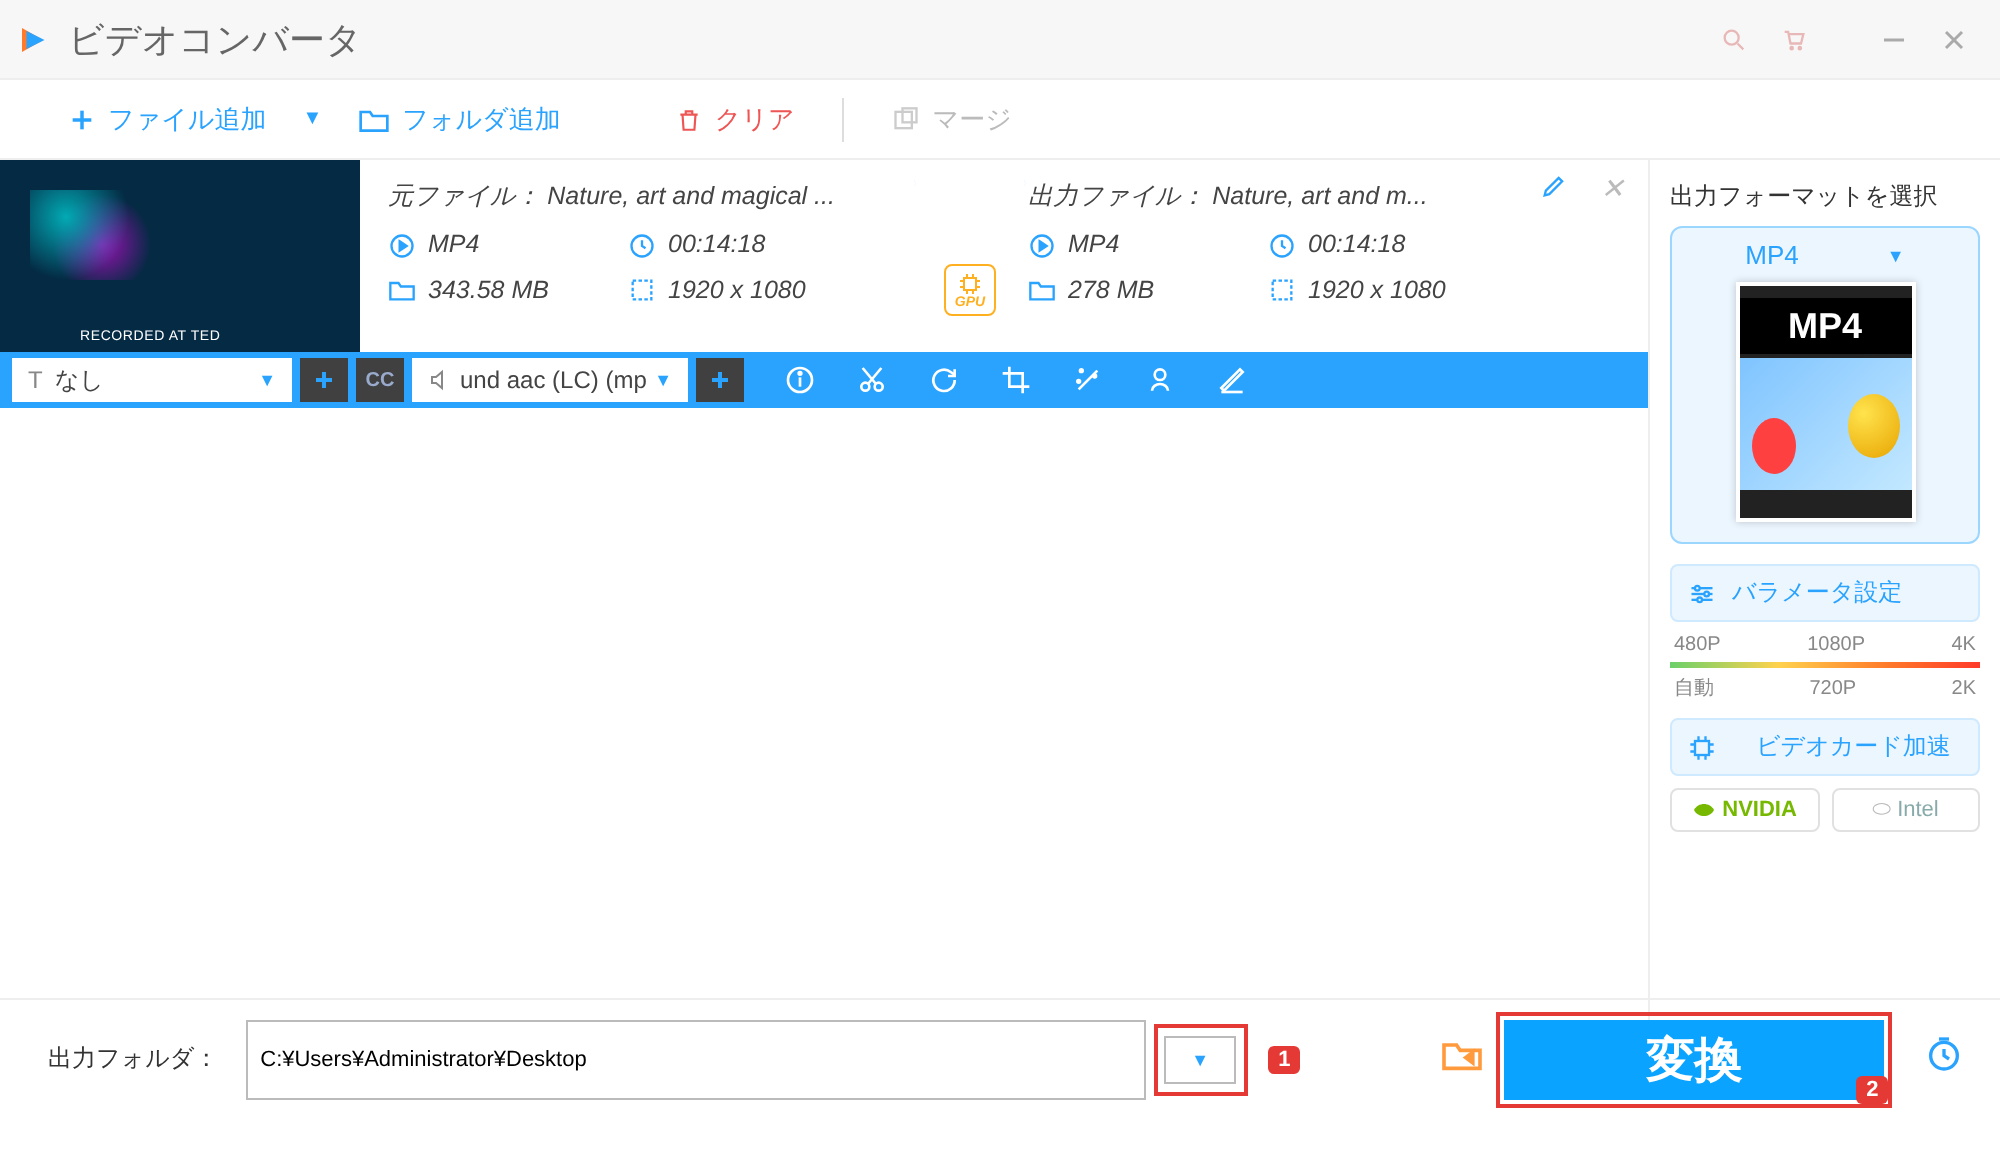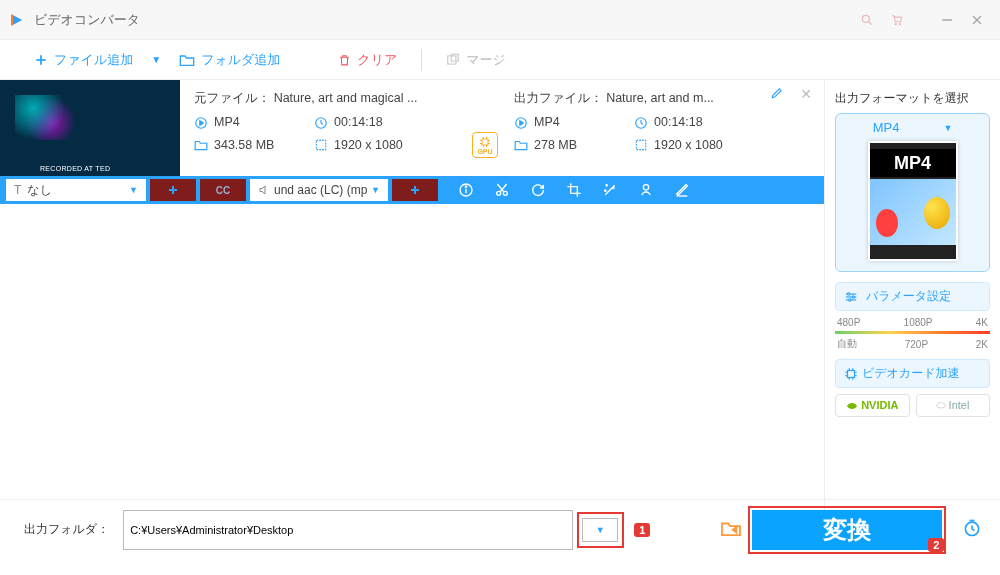--- a/index.html
+++ b/index.html
@@ -1,21 +1,21 @@
 <!DOCTYPE html>
 <html><head>
 <meta charset="utf-8">
 <style>
   * { box-sizing: border-box; margin: 0; padding: 0; font-family: "Meiryo", "MS PGothic", sans-serif; }
   body { width: 1000px; height: 575px; background: #fff; overflow: hidden; position: relative; }
 
   
   .titlebar { height: 40px; background: #f7f7f7; display: flex; align-items: center; padding: 0 8px; border-bottom: 1px solid #eee; }
   .titlebar .logo { width: 18px; height: 18px; margin-right: 8px; }
-  .titlebar .title { font-size: 13px; color: #666; flex: 1; }
+  .titlebar .title { font-size: 18px; color: #666; flex: 1; }
   .titlebar .win-icon { width: 30px; height: 30px; display: flex; align-items: center; justify-content: center; color: #999; cursor: pointer; }
 
   
   .toolbar { height: 40px; display: flex; align-items: center; padding: 0 28px; gap: 8px; border-bottom: 1px solid #eee; }
   .tb-btn { display: flex; align-items: center; gap: 6px; font-size: 13px; color: #333; cursor: pointer; padding: 4px 6px; }
   .tb-btn.blue { color: #2aa3ff; }
   .tb-btn.red  { color: #e55; }
   .tb-btn.gray { color: #bbb; }
   .tb-caret { color: #2aa3ff; font-size: 10px; cursor: pointer; padding: 0 4px; }
   .sep { width: 1px; height: 22px; background: #ddd; margin: 0 10px; }
@@ -23,55 +23,55 @@
   
   .main { display: flex; position: absolute; top: 80px; bottom: 60px; left: 0; right: 0; }
   .content { flex: 1; position: relative; border-right: 1px solid #eee; }
   .sidebar { width: 175px; padding: 10px 10px 0 10px; font-size: 12px; color: #444; }
 
   
   .file-row { display: flex; padding: 0 0 0 0; position: relative; height: 96px; }
   .thumb { width: 180px; height: 96px; background: #052a44; position: relative; color: #fff; font-size: 8px; display:flex; align-items:flex-end; justify-content:center; overflow:hidden;}
   .thumb .glow { position:absolute; top:15px; left:15px; width:60px; height:45px; background: radial-gradient(circle at 30% 30%, #0ff 0%, rgba(0,255,255,0) 60%), radial-gradient(circle at 60% 60%, #f0f 0%, rgba(255,0,255,0) 55%); opacity:.6;}
   .thumb .tag { position:absolute; bottom:4px; left:40px; font-size:7px; letter-spacing:.3px;}
-  .info-col { flex: 1; display: flex; }
+  .info-col { flex: 1; display: flex; font-style: italic; }
   .half { flex:1; padding: 10px 6px 8px 14px; position:relative; }
   .half .row1 { font-size: 12.5px; color:#444; margin-bottom:8px; white-space:nowrap; overflow:hidden; text-overflow:ellipsis;}
   .meta { display:grid; grid-template-columns: 120px 130px; row-gap:8px; font-size: 12.5px; color:#444; font-family: "Courier New", monospace;}
   .meta .ic { width:14px; height:14px; display:inline-block; vertical-align:middle; margin-right:6px; color:#2aa3ff;}
   .connector { width: 30px; display:flex; flex-direction:column; align-items:center; justify-content:flex-end; padding-bottom:18px; position:relative;}
   .connector .gpu { width:26px; height:26px; border:1px solid #ffb020; border-radius:4px; display:flex; flex-direction:column; align-items:center; justify-content:center; color:#ffb020; font-size:7px; font-weight:700;}
   .dashed { position:absolute; top:10px; bottom:52px; width:1px;}
   .edit-ico { position:absolute; right:40px; top:6px; color:#2aa3ff; cursor:pointer;}
   .close-row { position:absolute; right:12px; top:6px; color:#bbb; cursor:pointer; font-size:14px;}
 
   .blue-strip { height: 28px; background: #2aa3ff; display:flex; align-items:center; padding:0 6px; gap:4px;}
   .strip-select { background:#fff; height:22px; display:flex; align-items:center; font-size:12px; color:#444; padding:0 8px; white-space:nowrap; overflow:hidden;}
   .strip-select.ttl { width:140px; }
   .strip-select.aud { width:138px; }
-  .strip-btn { width: 46px; height:22px; background:#7f1d1d; display:flex; align-items:center; justify-content:center; cursor:pointer; color:#2aa3ff;}
+  .strip-btn { width: 24px; height:22px; background:#404040; display:flex; align-items:center; justify-content:center; cursor:pointer; color:#2aa3ff;}
   .strip-tool { width: 32px; height:28px; display:flex; align-items:center; justify-content:center; color:#fff; cursor:pointer;}
 
   
   .side-title { font-size: 12px; color:#333; margin-bottom:6px; }
   .fmt-box { background:#ecf6ff; border:1px solid #9bd6ff; border-radius:6px; padding:6px 8px 10px; text-align:center;}
   .fmt-box .sel { color:#2aa3ff; font-size:13px; display:flex; justify-content:center; align-items:center; gap:44px; cursor:pointer; margin-bottom:6px;}
   .fmt-preview { width:90px; height:120px; margin:0 auto; border:2px solid #fff; box-shadow:0 0 4px rgba(0,0,0,.2); position:relative; background:#222; overflow:hidden;}
   .fmt-preview .mp4 { position:absolute; top:6px; left:0; right:0; height:28px; background:#000; color:#fff; font-weight:800; font-size:18px; text-align:center; line-height:28px;}
   .fmt-preview .film { position:absolute; bottom:0; left:0; right:0; height:14px; background:#222;}
   .fmt-preview .balloons { position:absolute; top:36px; left:0; right:0; bottom:14px; background:linear-gradient(135deg,#7fc4ff 0%,#c3e8ff 100%);}
   .fmt-preview .balloons::before{content:"";position:absolute;left:6px;top:30px;width:22px;height:28px;border-radius:50%;background:#ff4040;}
   .fmt-preview .balloons::after{content:"";position:absolute;right:6px;top:18px;width:26px;height:32px;border-radius:50%;background:radial-gradient(circle at 30% 30%,#ffe34d,#e8a400);}
   .side-chip { margin-top:10px; background:#ecf6ff; border:1px solid #cfe9ff; border-radius:4px; padding:5px 8px; display:flex; align-items:center; gap:8px; color:#2aa3ff; font-size:12px; cursor:pointer;}
   .quick-title { margin-top:12px; font-size:12px; color:#2aa3ff; display:flex; align-items:center; gap:6px;}
   .quick-title .dash{width:10px;height:2px;background:#2aa3ff;}
   .ruler { margin-top:6px; position:relative; height:34px; font-size:10px; color:#888;}
   .ruler .top, .ruler .bot { display:flex; justify-content:space-between; padding:0 2px;align-items:center;}
   .ruler .bar { height:3px; margin:3px 0; background:linear-gradient(90deg,#6ad06a 0%,#ffd24d 35%,#ff7a2a 70%,#ff3a2a 100%);}
-  .gpu-chip { margin-top:8px; background:#ecf6ff; border:1px solid #cfe9ff; border-radius:4px; padding:5px 8px; display:flex; align-items:center; gap:4px; color:#2aa3ff; font-size:12px; cursor:pointer;}
+  .gpu-chip { margin-top:8px; background:#ecf6ff; border:1px solid #cfe9ff; border-radius:4px; padding:5px 8px; display:flex; align-items:center; gap:20px; color:#2aa3ff; font-size:12px; cursor:pointer;}
   .brands { margin-top:6px; display:flex; gap:6px;}
   .brand { flex:1; border:1px solid #e1e1e1; border-radius:4px; font-size:11px; padding:4px 0; text-align:center; color:#8aa;}
   .brand.nv { color:#76b900; font-weight:700;}
 
   
   .bottom { position:absolute; left:0; right:0; bottom:16px; height:60px; display:flex; align-items:center; padding:0 16px 0 24px; border-top:1px solid #eee; gap:10px;}
   .bottom .lbl { font-size:12px; color:#333; margin-right:4px;}
   .path-input { flex: 0 0 450px; height:24px; border:1px solid #bbb; font-size:11px; padding:19px 6px; display:flex; align-items:center;}
   .dd-btn { width:36px; height:24px; border:1px solid #bbb; display:flex; align-items:center; justify-content:center; color:#2aa3ff; cursor:pointer; margin-left:-1px;}
   .marker { background:#e53935; color:#fff; font-size:11px; font-weight:700; border-radius:3px; padding:1px 5px; margin-left:6px;}

